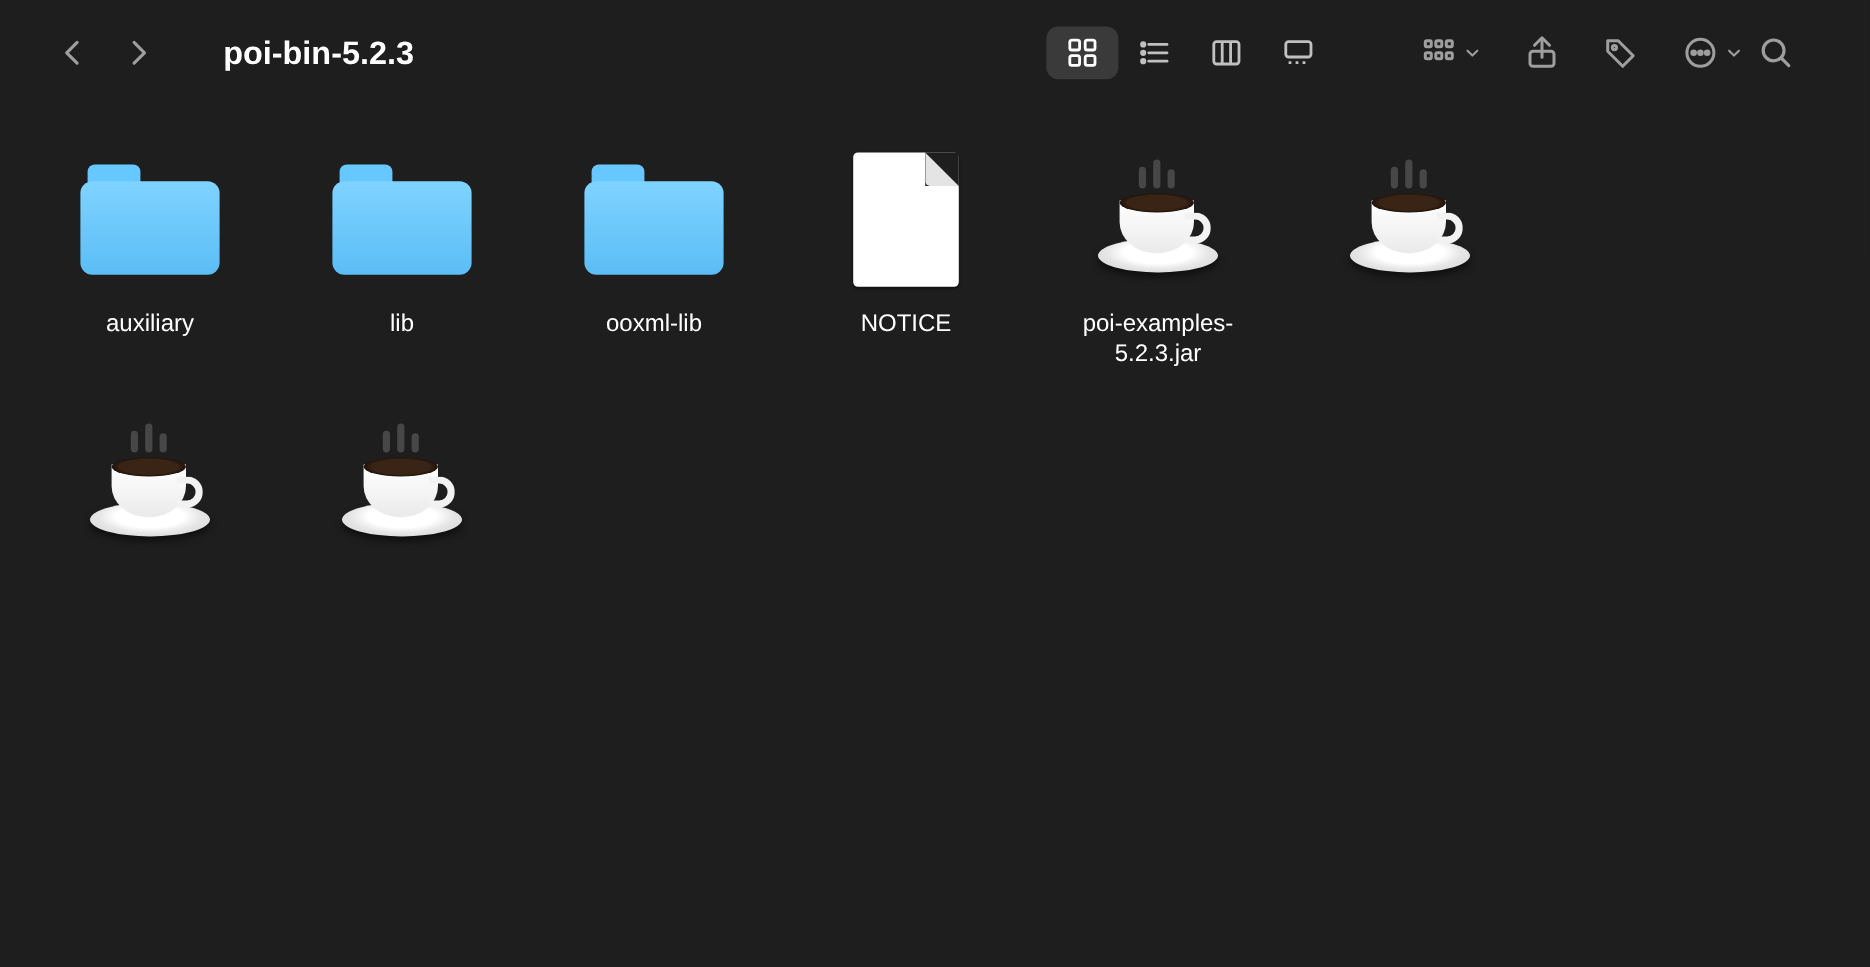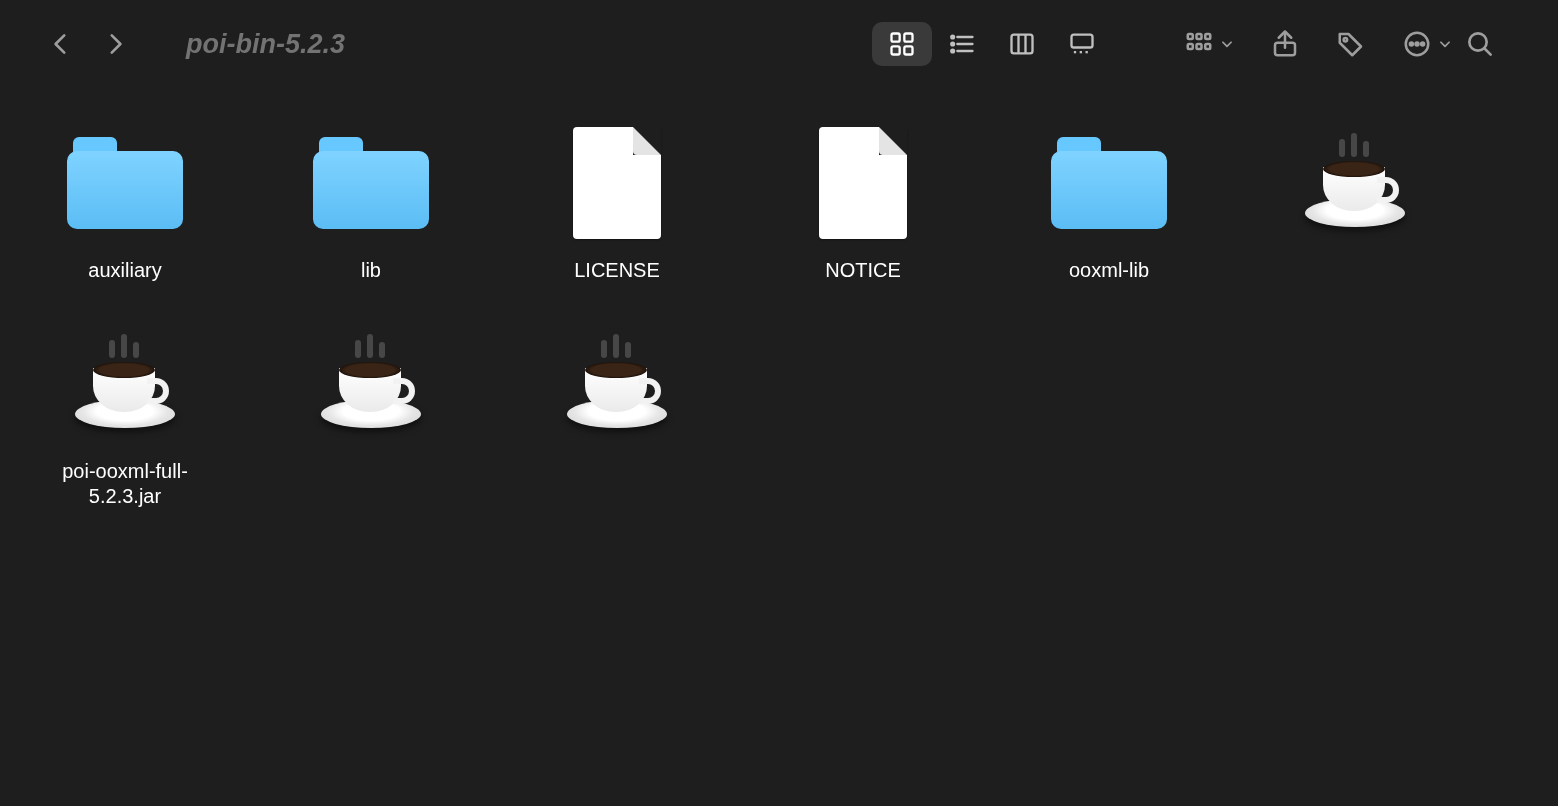--- a/index.html
+++ b/index.html
@@ -25,22 +25,21 @@
   .tb-icon {
     width: 26px; height: 26px;
     display:flex; align-items:center; justify-content:center;
     color:#9e9e9e;
   }
   .tb-icon svg { width:100%; height:100%; display:block; }
   .title {
     margin-left: 46px;
     font-size: 27px;
     font-weight: 700;
-    color:#737373;
-    font-style:italic;
+    color:#ffffff;
   }
   .center-fill { flex:1; }
   .view-group {
     display:flex; align-items:center; gap:0;
     margin-left: 10px;
   }
   .view-btn {
     width:60px; height:44px;
     display:flex; align-items:center; justify-content:center;
     color:#c0c0c0;
@@ -62,21 +61,20 @@
   
   .file-area {
     padding: 30px 20px 20px 20px;
   }
   .grid {
     display:grid;
     grid-template-columns: repeat(6, 210px);
     column-gap: 0px;
     row-gap: 30px;
     justify-content:start;
-    gap:36px;
   }
   .item {
     width:210px;
     display:flex;
     flex-direction:column;
     align-items:center;
     text-align:center;
   }
   .icon-box {
     width:130px; height:130px;
@@ -296,71 +294,63 @@
         <div class="icon-box">
           <div class="folder">
             <div class="folder-tab"></div>
             <div class="folder-body"></div>
           </div>
         </div>
         <div class="label">lib</div>
       </div>
       <div class="item">
         <div class="icon-box">
-          <div class="doc">
-            <div class="doc-fold"></div>
-          </div>
-        </div>
-        <div class="label">LICENSE</div>
-      </div>
-      <div class="item">
-        <div class="icon-box">
-          <div class="doc">
-            <div class="doc-fold"></div>
-          </div>
-        </div>
-        <div class="label">NOTICE</div>
-      </div>
-      <div class="item">
-        <div class="icon-box">
           <div class="folder">
             <div class="folder-tab"></div>
             <div class="folder-body"></div>
           </div>
         </div>
         <div class="label">ooxml-lib</div>
+      </div>
+      <div class="item">
+        <div class="icon-box">
+          <div class="doc">
+            <div class="doc-fold"></div>
+          </div>
+        </div>
+        <div class="label">NOTICE</div>
       </div>
       <div class="item">
         <div class="icon-box">
           <div class="cup-wrap">
             <div class="steam">
               <span></span>
               <span></span>
               <span></span>
             </div>
             <div class="saucer"></div>
             <div class="cup"></div>
             <div class="handle"></div>
           </div>
         </div>
+        <div class="label">poi-examples-5.2.3.jar</div>
       </div>
       <div class="item">
         <div class="icon-box">
           <div class="cup-wrap">
             <div class="steam">
               <span></span>
               <span></span>
               <span></span>
             </div>
             <div class="saucer"></div>
             <div class="cup"></div>
             <div class="handle"></div>
           </div>
         </div>
-        <div class="label">poi-ooxml-full-5.2.3.jar</div>
       </div>
       <div class="item">
         <div class="icon-box">
           <div class="cup-wrap">
             <div class="steam">
               <span></span>
               <span></span>
               <span></span>
             </div>
             <div class="saucer"></div>

